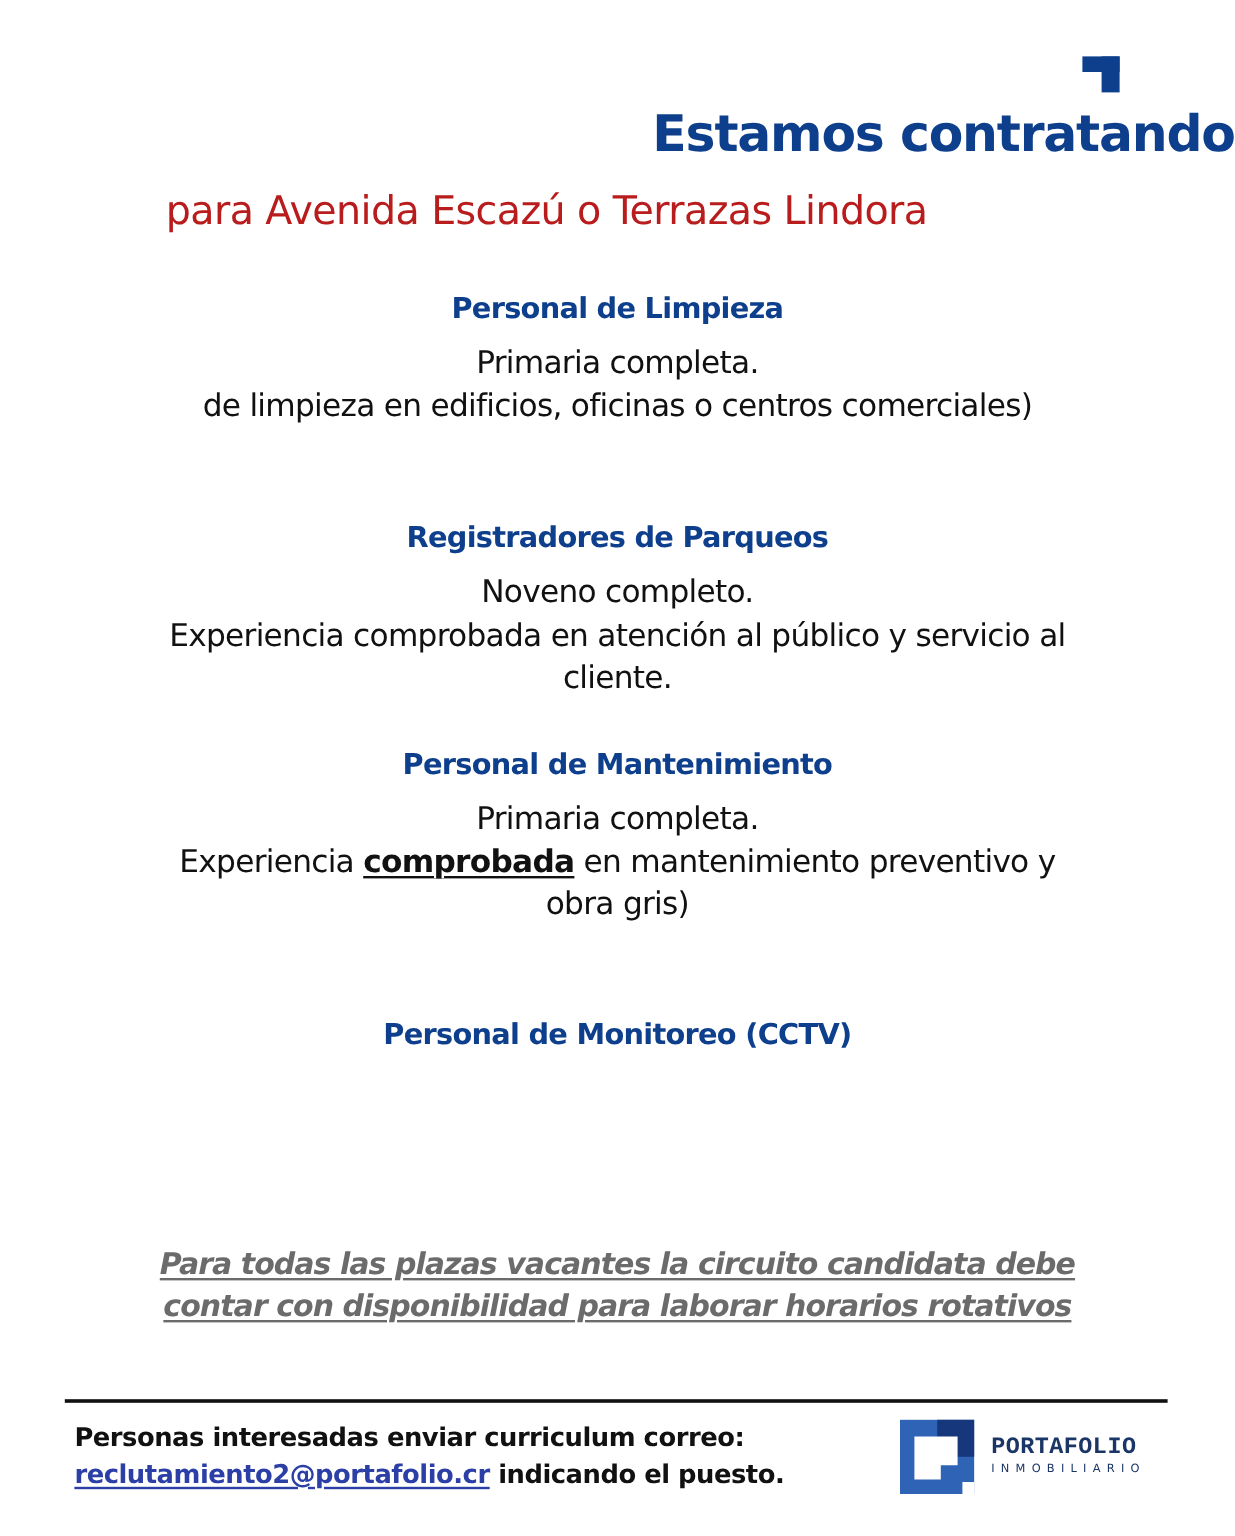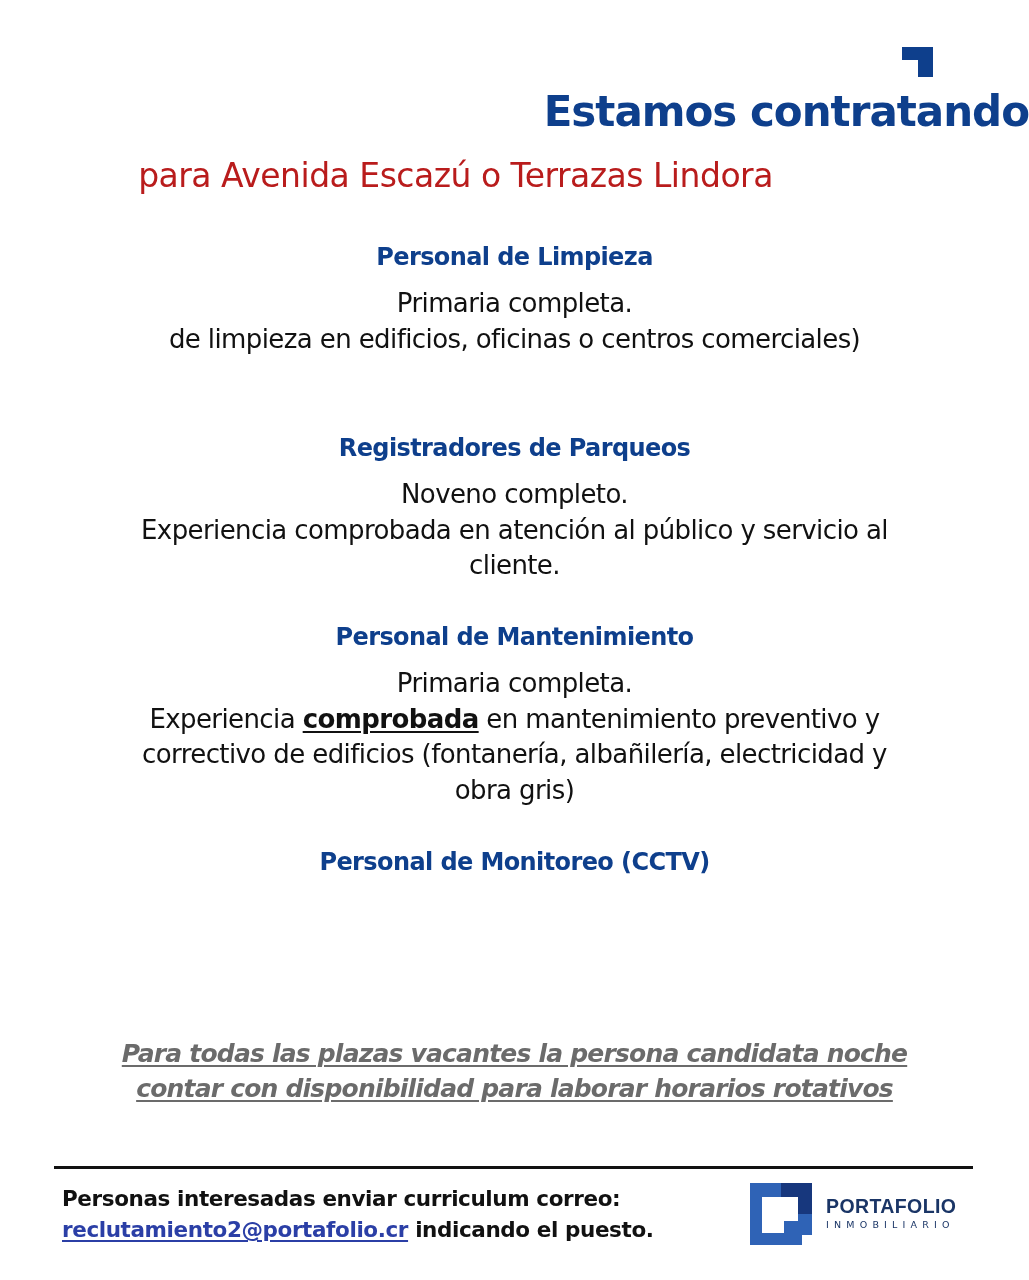--- a/index.html
+++ b/index.html
@@ -146,21 +146,21 @@
       position: absolute;
       left: 0; top: 0;
       width: 62px; height: 62px;
     }
     .logo-text {
       position: absolute;
       left: 76px; top: 12px;
       width: 150px;
     }
     .logo-name {
-      font-family: Liberation Sans, sans-serif;
+      font-family: Liberation Mono, monospace;
       font-weight: bold;
       font-size: 19.5px;
       line-height: 22px;
       color: #1a3566;
       letter-spacing: 0.4px;
     }
     .logo-sub {
       font-family: "DejaVu Sans", sans-serif;
       font-size: 9.5px;
       line-height: 14px;
@@ -195,31 +195,30 @@
     <span class="line">Experiencia comprobada en atención al público y servicio al</span>
     <span class="line">cliente.</span>
   </div>
 </div>
 
 <div class="section" style="top:620px;">
   <div class="section-heading">Personal de Mantenimiento</div>
   <div class="section-body">
     <span class="line">Primaria completa.</span>
     <span class="line"><span>Experiencia </span><b class="u">comprobada</b><span> en mantenimiento preventivo y</span></span>
-    <span class="line">correctivo de edificios (fontanería, albañilería, electricidad y</span>
     <span class="line">obra gris)</span>
   </div>
 </div>
 
 <div class="section" style="top:845px;">
   <div class="section-heading">Personal de Monitoreo (CCTV)</div>
 </div>
 
 <div class="notice">
-  <span class="line"><span>Para todas las plazas vacantes la persona candidata noche</span></span>
+  <span class="line"><span>Para todas las plazas vacantes la circuito candidata debe</span></span>
   <span class="line"><span>contar con disponibilidad para laborar horarios rotativos</span></span>
 </div>
 
 <div class="divider"></div>
 
 <div class="contact">
   <span class="line">Personas interesadas enviar curriculum correo:</span>
   <span class="line"><a>reclutamiento2@portafolio.cr</a><span> indicando el puesto.</span></span>
 </div>
 

